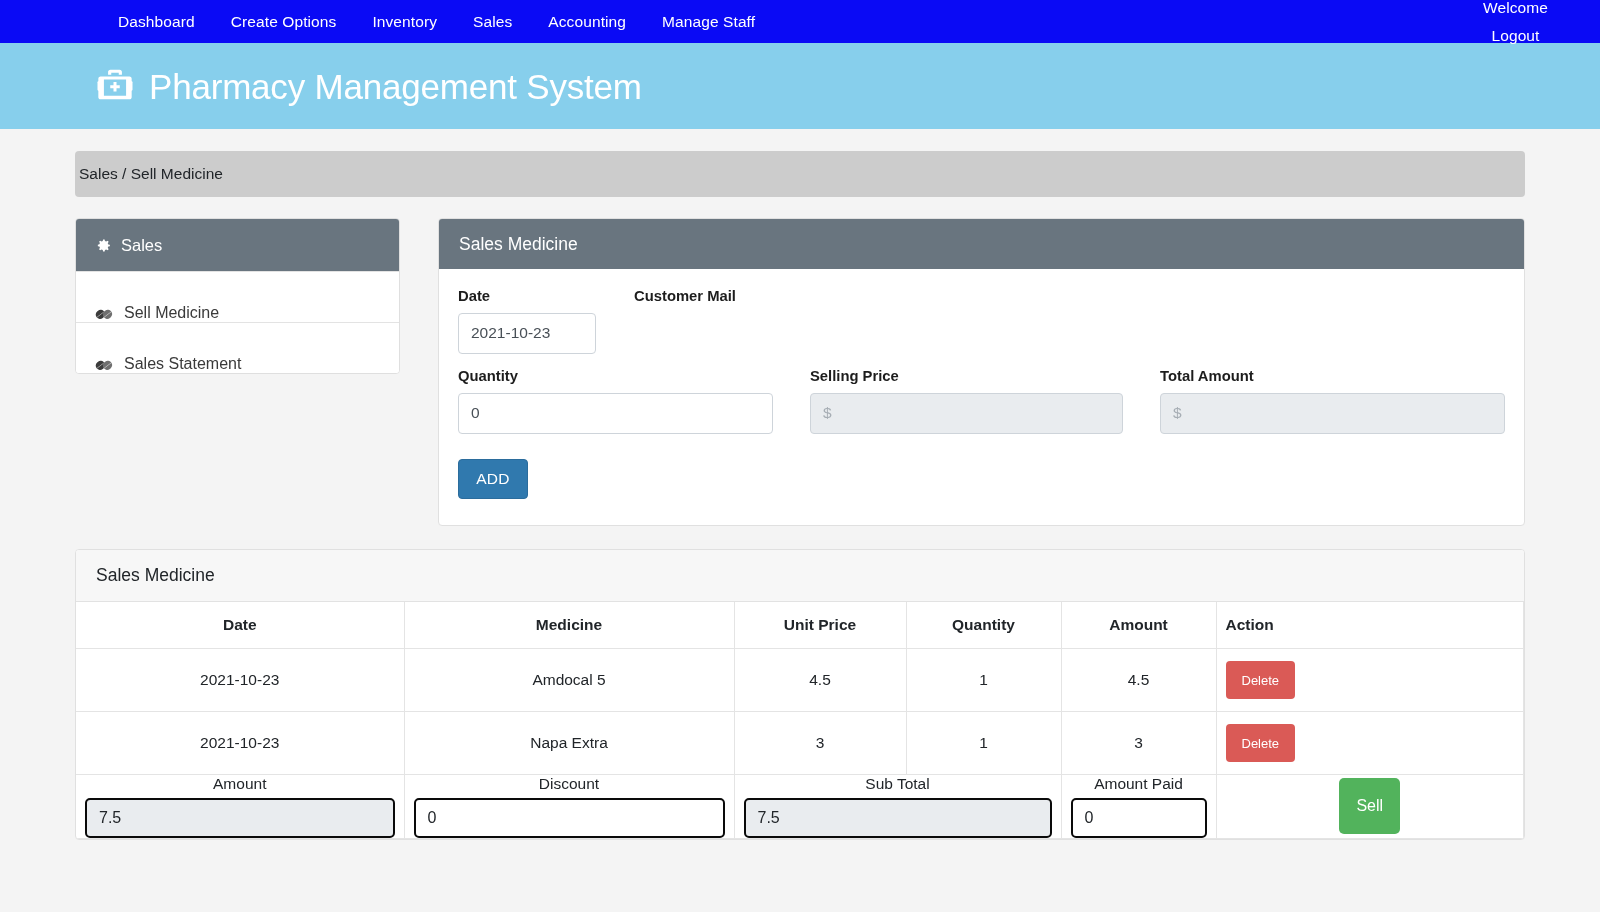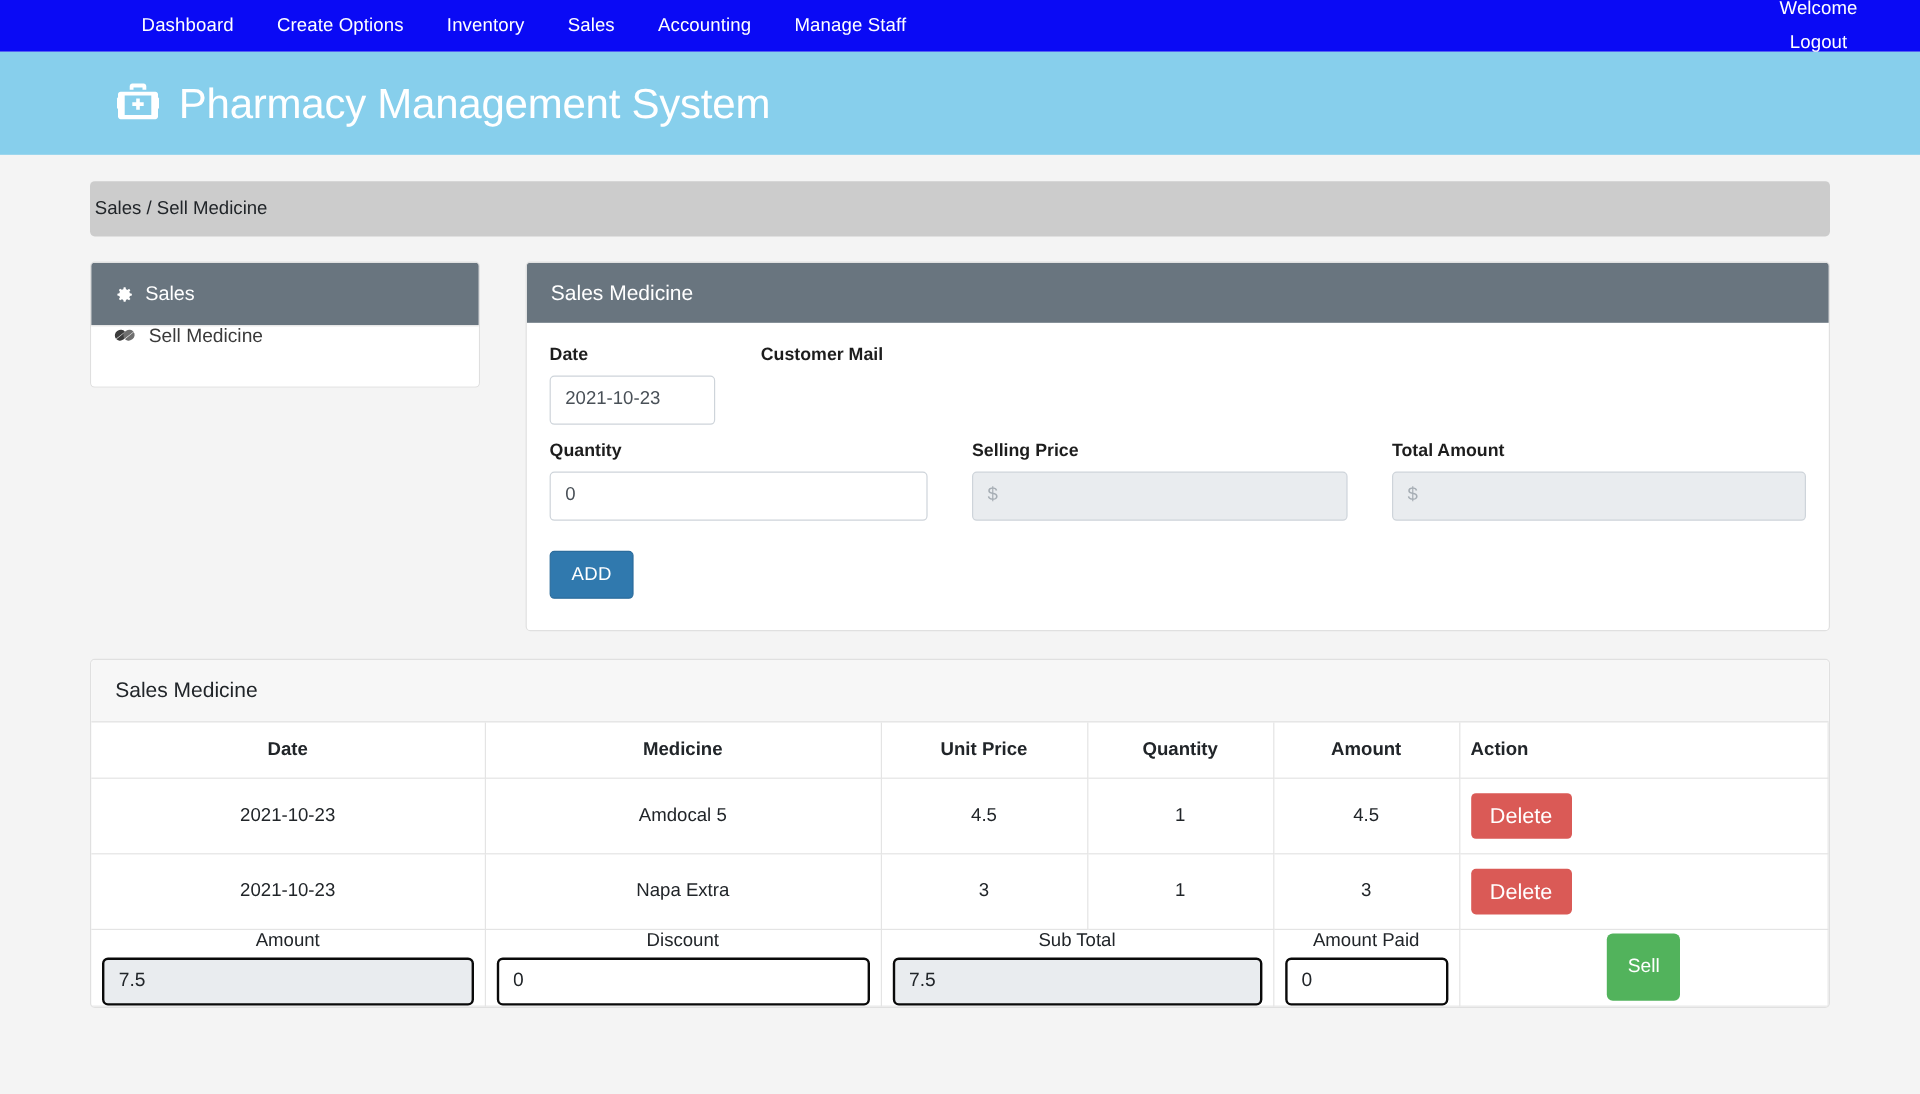--- a/index.html
+++ b/index.html
@@ -84,21 +84,21 @@
     height: 52px;
     display: flex;
     align-items: center;
     padding-left: 19px;
     font-size: 16.5px;
   }
   .gear { margin-right: 9px; display: inline-flex; }
   .sidebar-item {
     height: 51px;
     display: flex;
-    align-items: flex-start;
+    align-items: flex-end;
     padding-left: 19px;
     border-top: 1px solid #e3e3e3;
     color: #3a3a3a;
     font-size: 16px;
     background: #fff;
     cursor: pointer;
   }
   .sidebar-item:first-of-type { border-top: none; }
   .pill-icon { margin-right: 10px; display: inline-flex; }
 
@@ -234,21 +234,21 @@
   .col-amt  { width: 155px; }
   .col-act  { width: auto; }
 
   .btn-delete {
     background: #da5a56;
     border: none;
     color: #ffffff;
     border-radius: 4px;
     height: 38px;
     padding: 0 16px;
-    font-size: 18px;
+    font-size: 13px;
     font-family: "Liberation Sans", sans-serif;
     cursor: pointer;
   }
 
   
   .foot-row td {
     height: 92px;
     vertical-align: middle;
     padding: 0 9px;
     text-align: left;
@@ -342,20 +342,35 @@
               <rect x="1" y="3.2" width="12" height="11" rx="5.5" fill="#3c3c3c"></rect>
               <path d="M1 8.7h12v.6H1z" fill="#ffffff"></path>
             </g>
             <g transform="rotate(-38 16 9)">
               <rect x="10" y="3.2" width="12" height="11" rx="5.5" fill="#6f6f6f"></rect>
               <path d="M10 8.7h12v.6H10z" fill="#ffffff"></path>
             </g>
           </svg>
         </span>
         <span>Sell Medicine</span>
+      </div>
+      <div class="sidebar-item">
+        <span class="pill-icon">
+          <svg width="19" height="15" viewBox="0 0 24 18" aria-hidden="true">
+            <g transform="rotate(-38 7 9)">
+              <rect x="1" y="3.2" width="12" height="11" rx="5.5" fill="#3c3c3c"></rect>
+              <path d="M1 8.7h12v.6H1z" fill="#ffffff"></path>
+            </g>
+            <g transform="rotate(-38 16 9)">
+              <rect x="10" y="3.2" width="12" height="11" rx="5.5" fill="#6f6f6f"></rect>
+              <path d="M10 8.7h12v.6H10z" fill="#ffffff"></path>
+            </g>
+          </svg>
+        </span>
+        <span>Sales Statement</span>
       </div>
     </div>
 
     <div class="form-card">
       <div class="form-card-head">
         <span>Sales Medicine</span>
       </div>
       <div class="form-body">
 
         <div class="frow r1">

